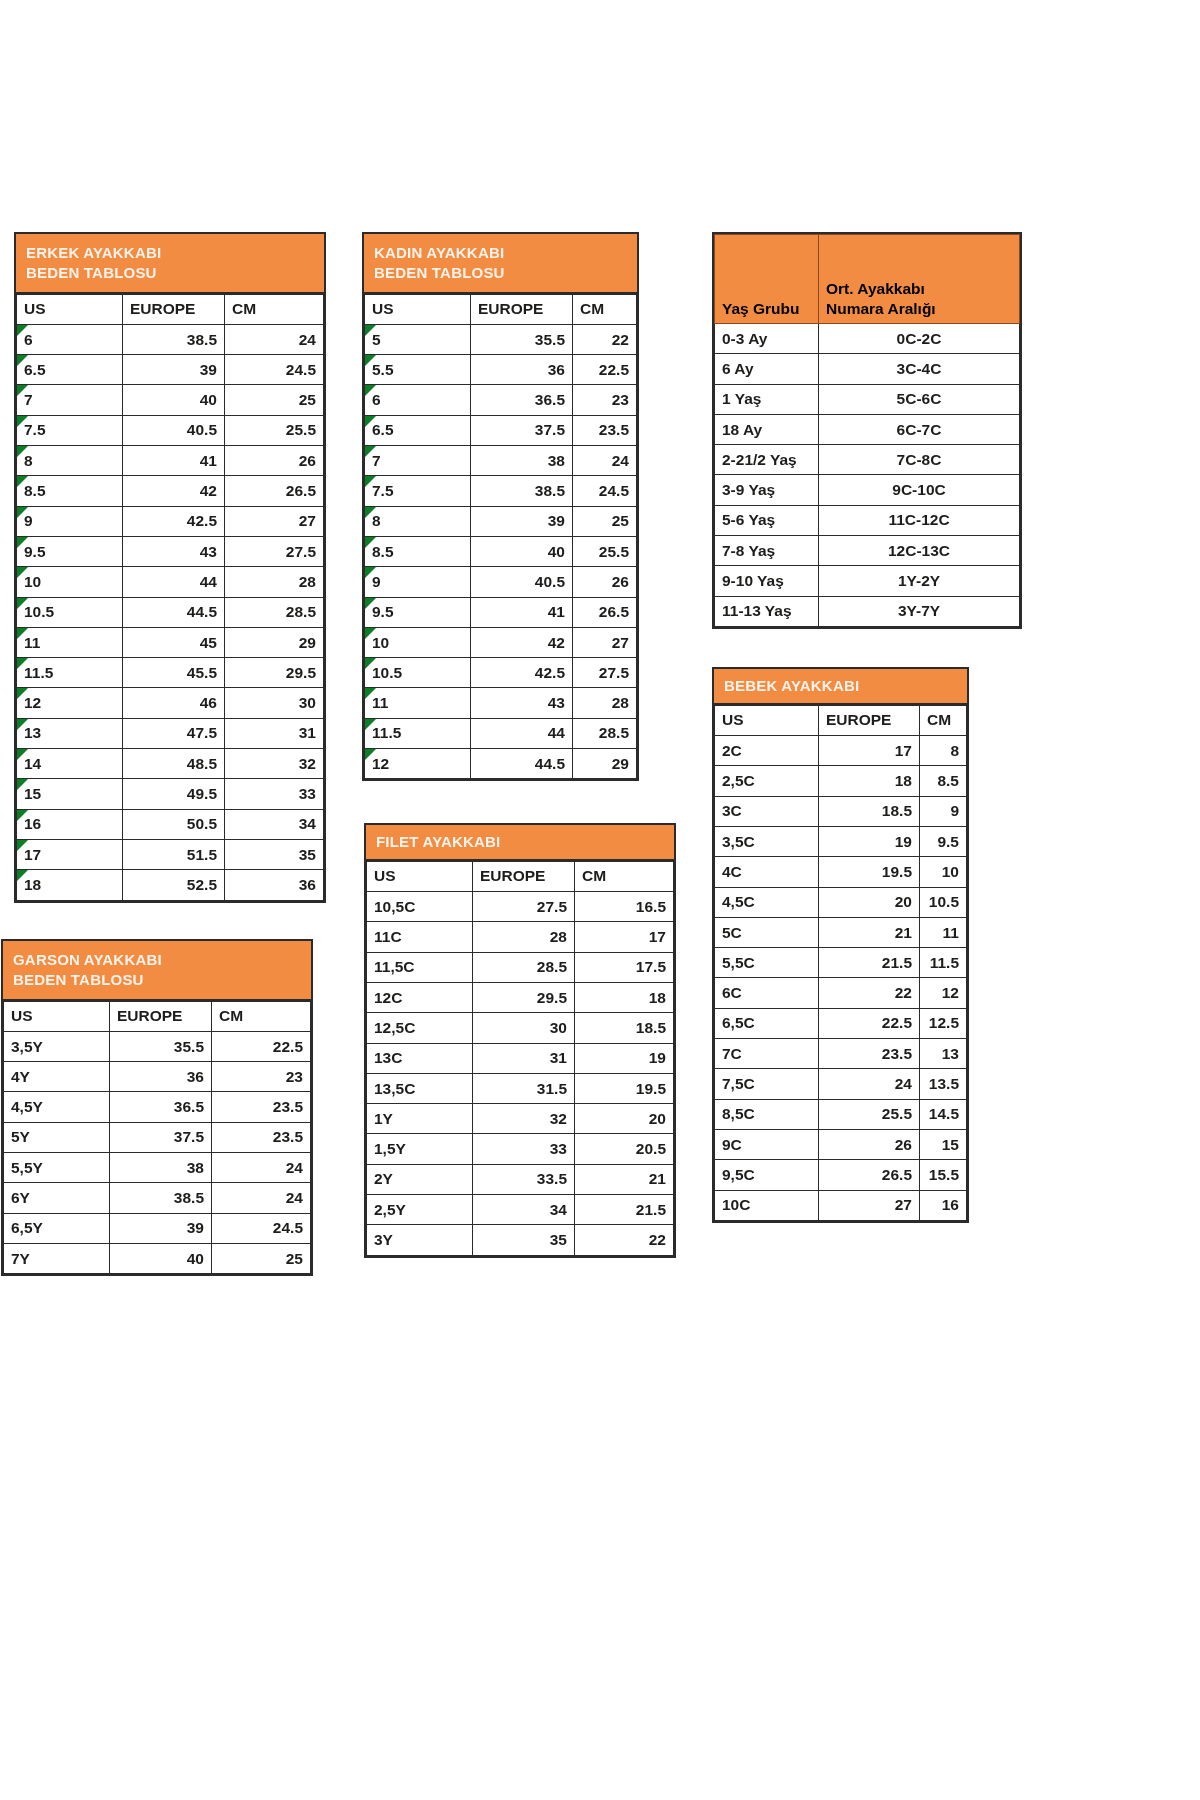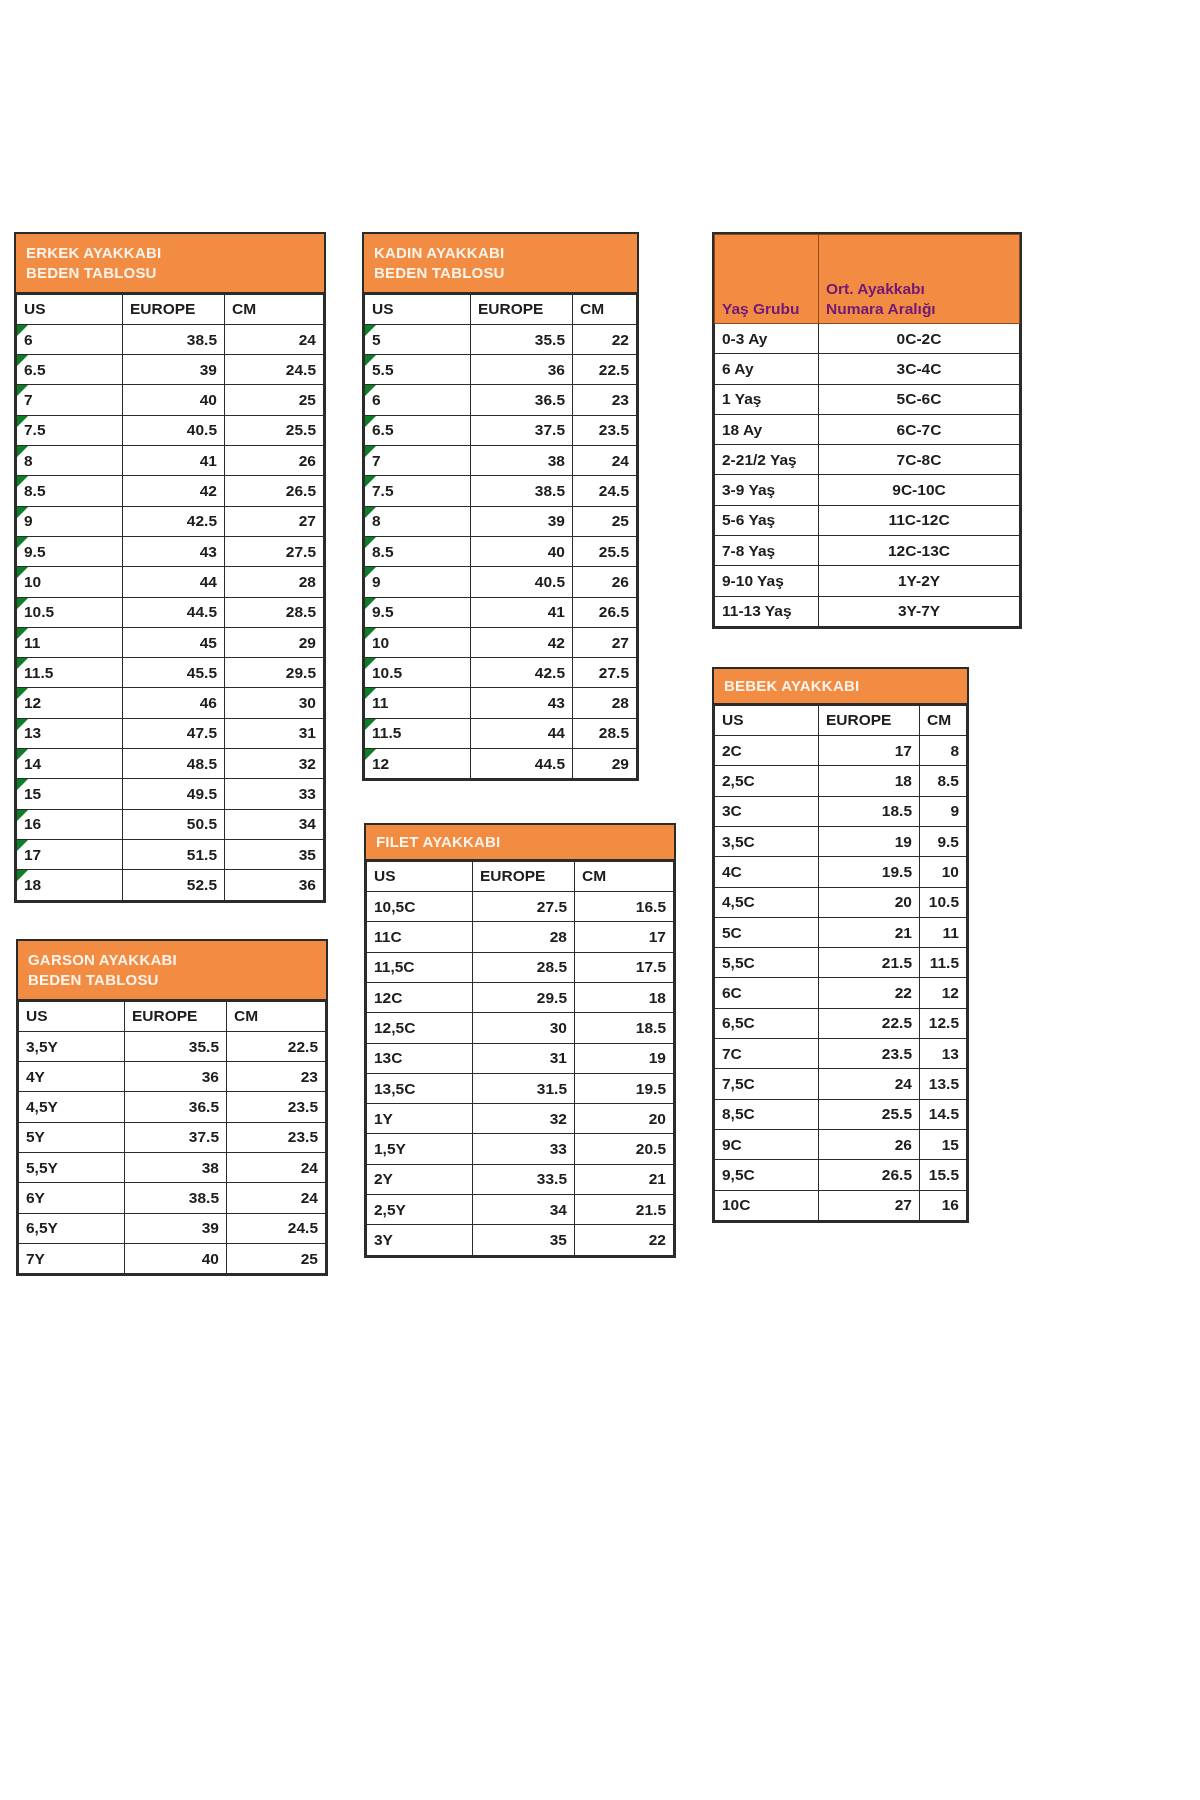--- a/index.html
+++ b/index.html
@@ -73,31 +73,31 @@
     left: 0; top: 0;
     width: 0; height: 0;
     border-left: 11px solid #0d7d27;
     border-bottom: 11px solid transparent;
     pointer-events: none;
   }
 
   
   table.grid th.orange-head {
     background: #f28c43;
-    color: #701a75;
+    color: #000000;
     vertical-align: bottom;
     padding-bottom: 5px;
     line-height: 1.25;
     white-space: normal;
     border: 1.6px solid #8a4a1d;
   }
 
   
   #t-men     { left: 14px;  top: 232px;  width: 312px; }
-  #t-garson  { left: 16px;  top: 939px;  width: 312px; }
+  #t-garson  { left: 1px;  top: 939px;  width: 312px; }
   #t-women   { left: 362px; top: 232px;  width: 277px; }
   #t-filet   { left: 364px; top: 823px;  width: 312px; }
   #t-age     { left: 712px; top: 232px;  width: 310px; }
   #t-baby    { left: 712px; top: 667px;  width: 257px; }
 </style>
 </head>
 <body>
 
 <div id="board">
 

